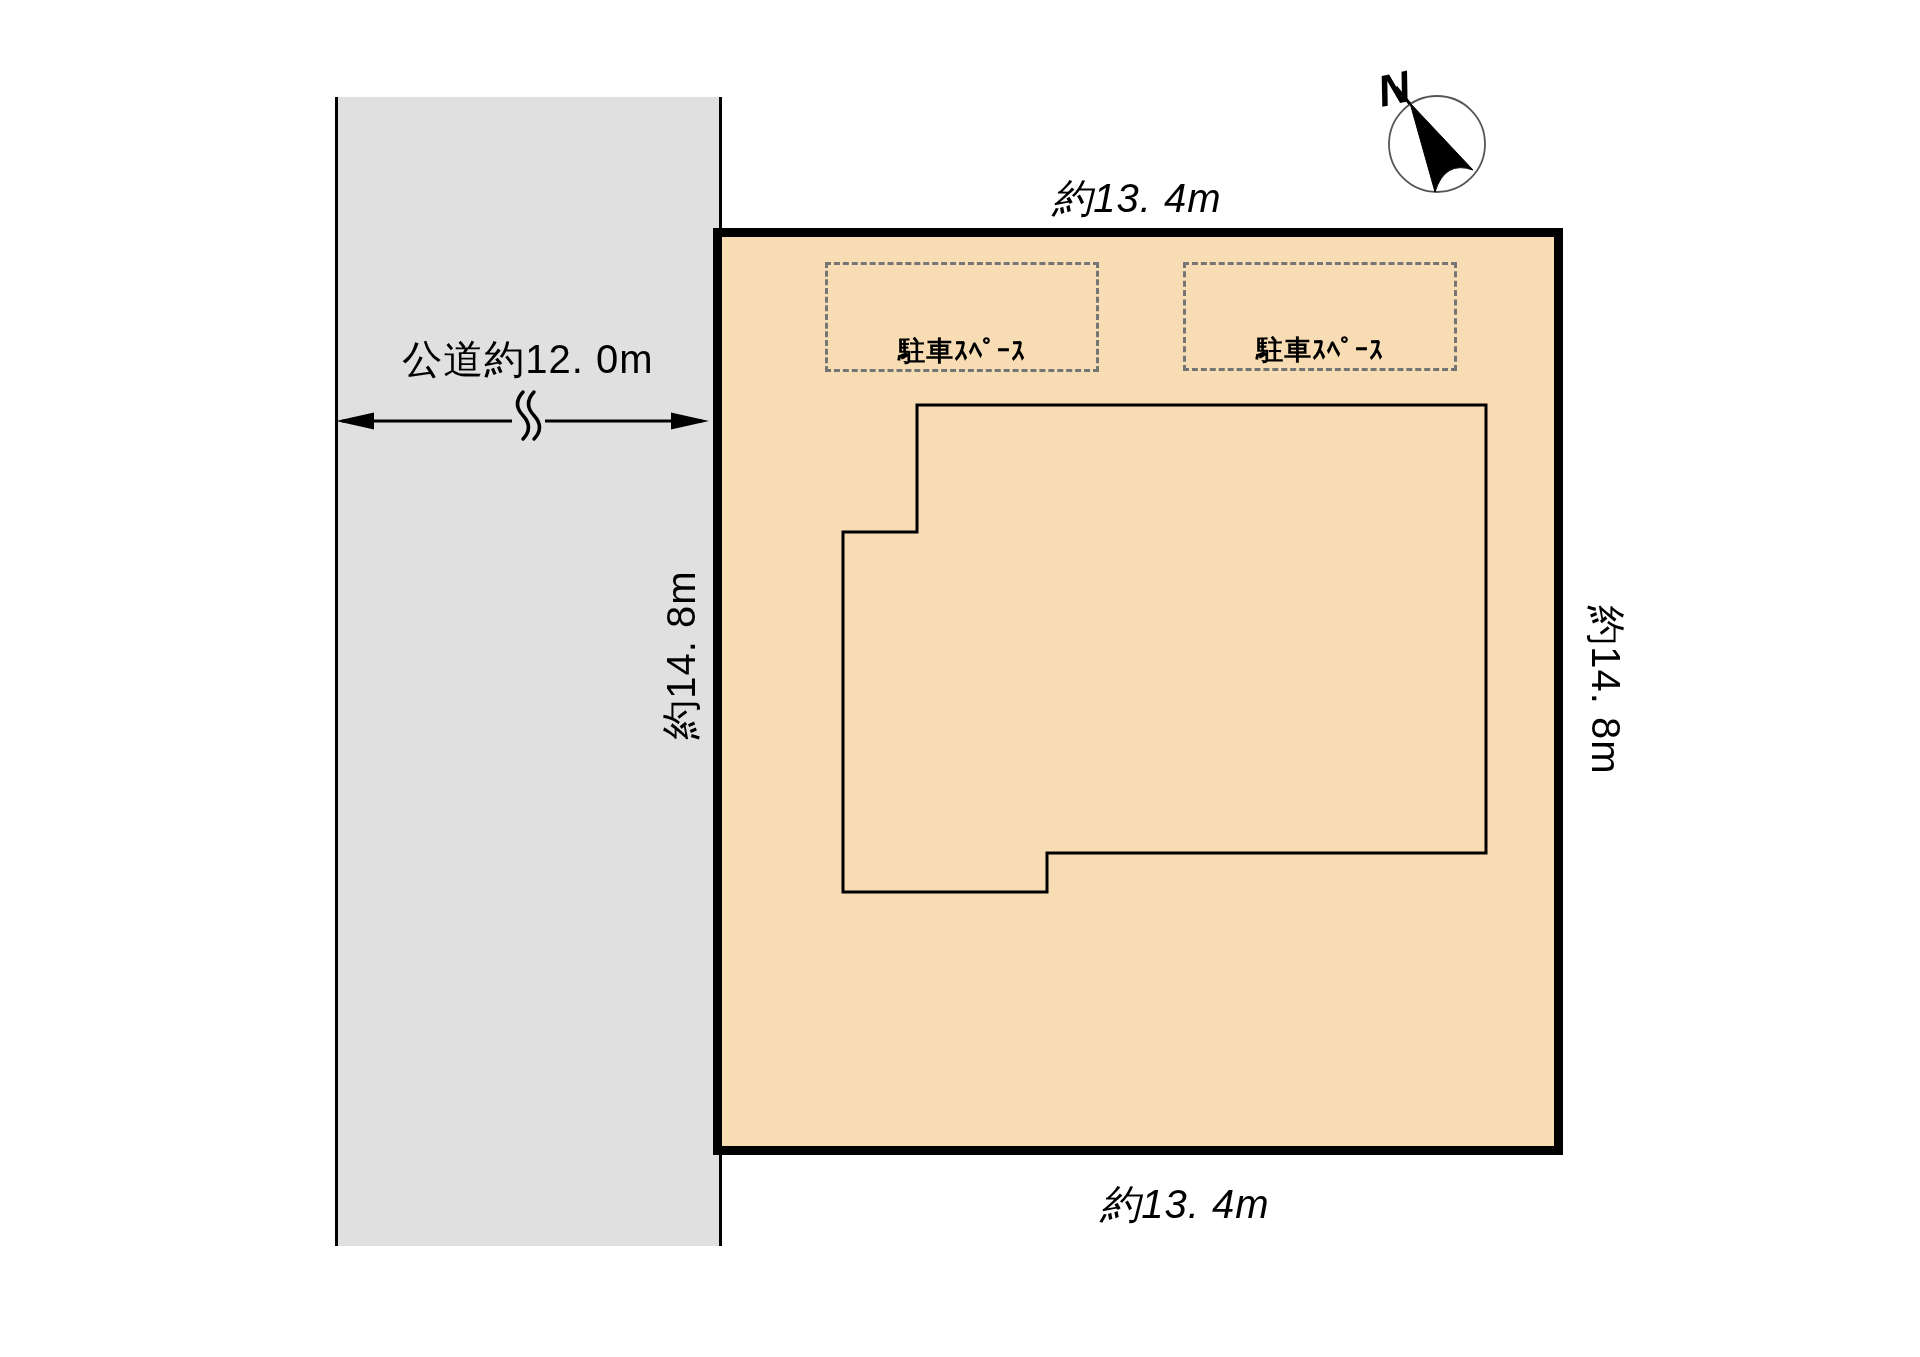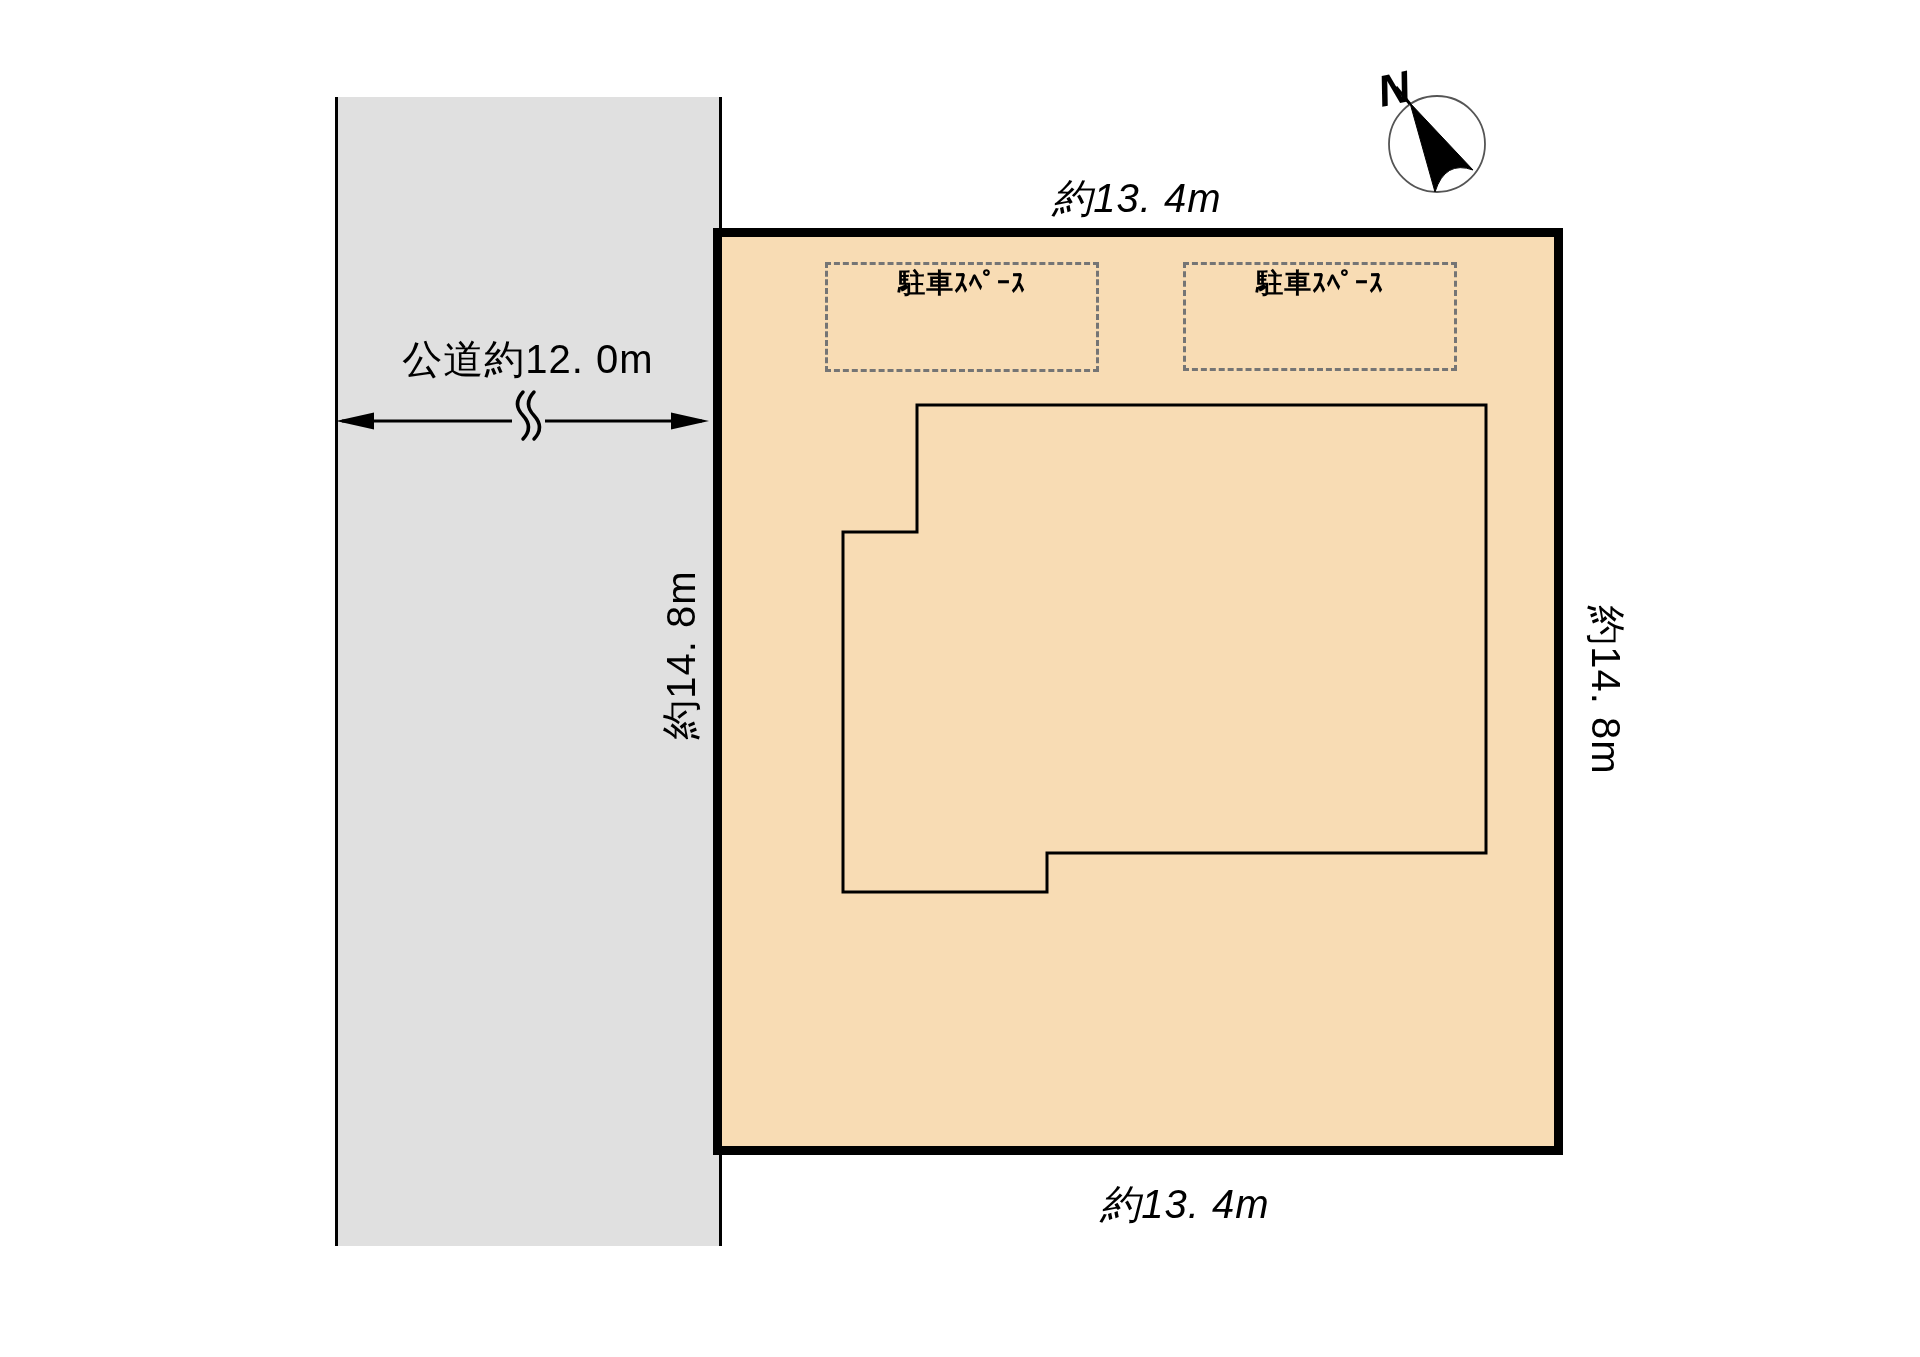--- a/index.html
+++ b/index.html
@@ -24,21 +24,21 @@
   }
   
   .plot{
     position:absolute;left:713px;top:228px;width:850px;height:927px;
     background:var(--land_fill);
     border:9px solid var(--line);
     box-sizing:border-box;z-index:2;
   }
   .parking{
     position:absolute;border:3px dashed var(--dash);box-sizing:border-box;
-    display:flex;align-items:flex-start;justify-content:center;z-index:3;
+    display:flex;align-items:flex-end;justify-content:center;z-index:3;
   }
   .parking.p1{left:825px;top:262px;width:274px;height:110px;}
   .parking.p2{left:1183px;top:262px;width:274px;height:109px;}
   .parking-label{
     font-size:27px;font-weight:600;letter-spacing:1px;white-space:nowrap;
   }
   .overlay{
     position:absolute;left:0;top:0;width:1920px;height:1357px;z-index:4;pointer-events:none;
   }
   .dim{

